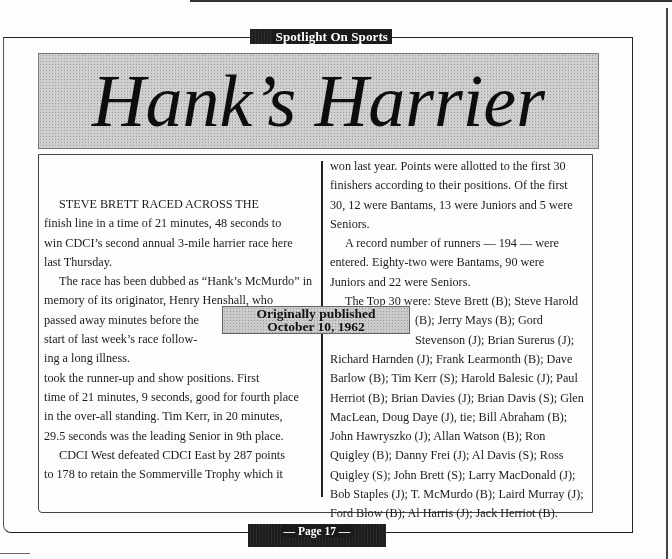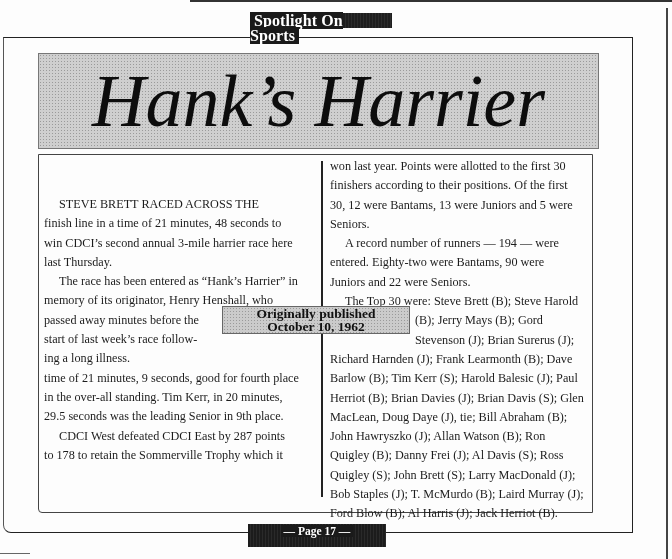--- a/index.html
+++ b/index.html
@@ -17,24 +17,24 @@
 
     
     .outer-frame {
       left: 3px; top: 37px; width: 630px; height: 496px;
       border-top: 1.5px solid #222; border-right: 1.5px solid #222;
       border-bottom: 1.5px solid #222; border-left: 1px solid #555;
       box-sizing: border-box;
       border-bottom-left-radius: 8px;
     }
     .section-tag {
-      left: 250px; top: 13px; width: 142px; height: 15px;
+      left: 250px; top: 29px; width: 142px; height: 15px;
       background: #1e1e1e;
-      color: #fff; text-align: left;
-      font-size: 16px; font-weight: bold; line-height: 15px;
+      color: #fff; text-align: right;
+      font-size: 13px; font-weight: bold; line-height: 15px;
       letter-spacing: 0.1px;
       background-image: repeating-linear-gradient(90deg, #1e1e1e 0 2px, #2c2c2c 2px 3px);
     }
     .section-tag span { background: #1a1a1a; padding: 0 4px; }
 
     
     .headline-box {
       left: 38px; top: 53px; width: 561px; height: 96px;
       background-color: #cfcfcf;
       background-image: radial-gradient(#9a9a9a 0.6px, transparent 0.8px);
@@ -100,25 +100,26 @@
 <h1 class="abs headline" style="margin:0;font-weight:normal;">Hank’s Harrier</h1>
 
 <div class="abs text-box"></div>
 <div class="abs col-divider"></div>
 
 <div class="abs col col-left">
   <span class="line indent">STEVE BRETT RACED ACROSS THE</span>
   <span class="line">finish line in a time of 21 minutes, 48 seconds to</span>
   <span class="line">win CDCI’s second annual 3-mile harrier race here</span>
   <span class="line">last Thursday.</span>
-  <span class="line indent">The race has been entered as “Hank’s Harrier” in</span>
+  <span class="line indent">The race has been dubbed as “Hank’s McMurdo” in</span>
   <span class="line">memory of its originator, Henry Henshall, who</span>
   <span class="line">passed away minutes before the</span>
   <span class="line">start of last week’s race follow-</span>
   <span class="line">ing a long illness.</span>
+  <span class="line">took the runner-up and show positions. First</span>
   <span class="line">time of 21 minutes, 9 seconds, good for fourth place</span>
   <span class="line">in the over-all standing. Tim Kerr, in 20 minutes,</span>
   <span class="line">29.5 seconds was the leading Senior in 9th place.</span>
   <span class="line indent">CDCI West defeated CDCI East by 287 points</span>
   <span class="line">to 178 to retain the Sommerville Trophy which it</span>
 </div>
 
 <div class="abs col col-right">
   <span class="line">won last year. Points were allotted to the first 30</span>
   <span class="line">finishers according to their positions. Of the first</span>

